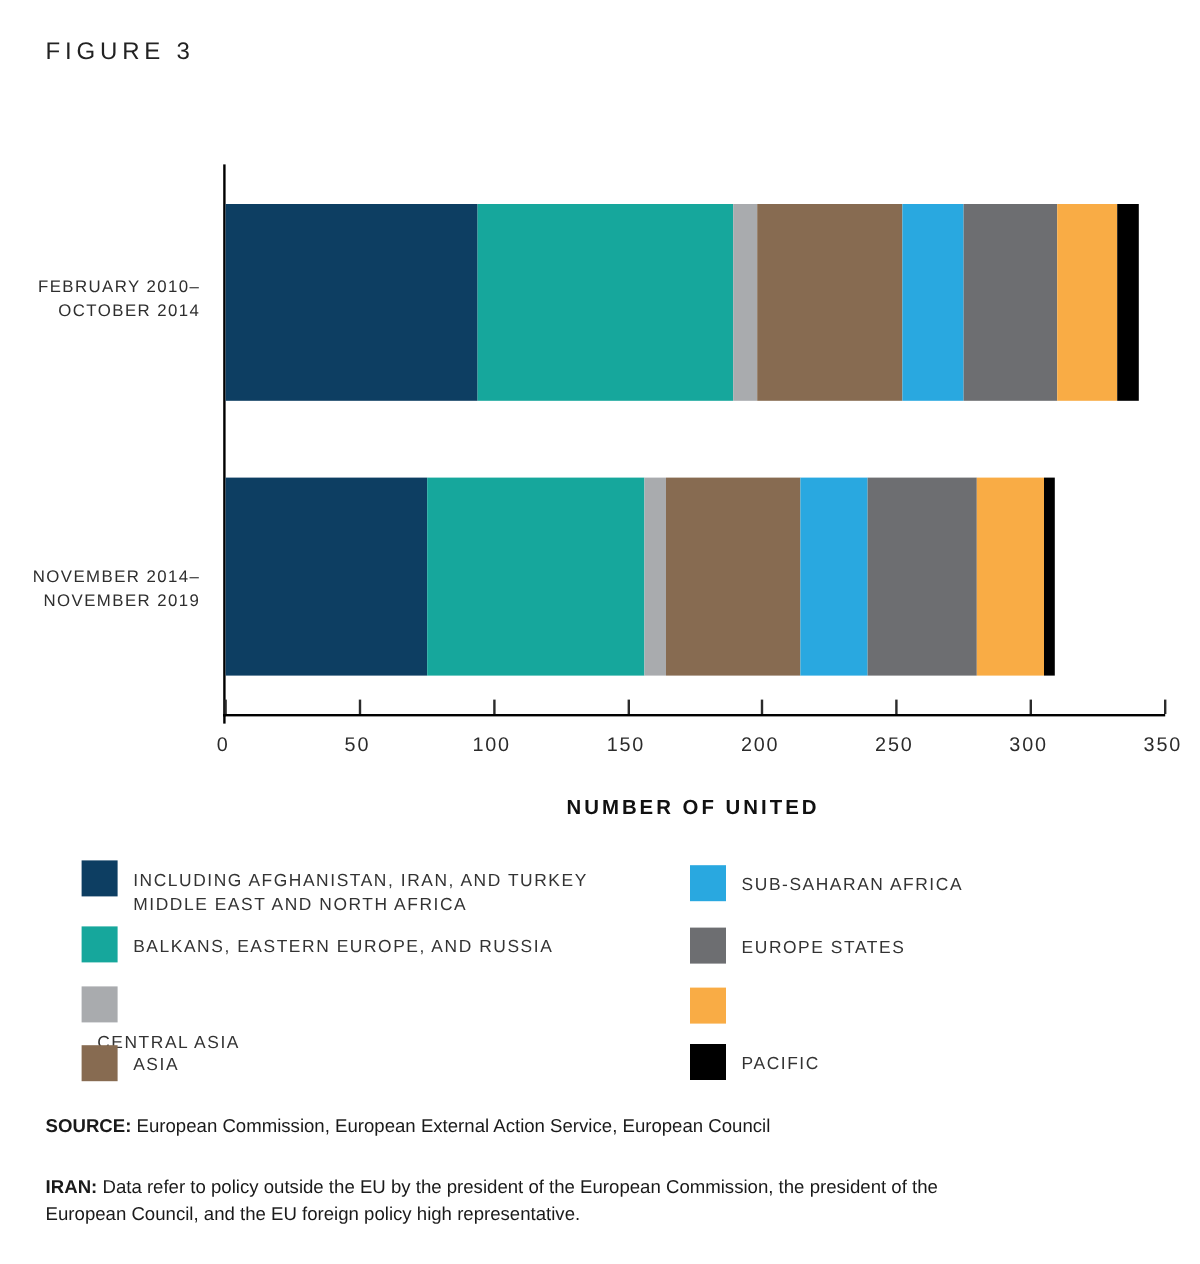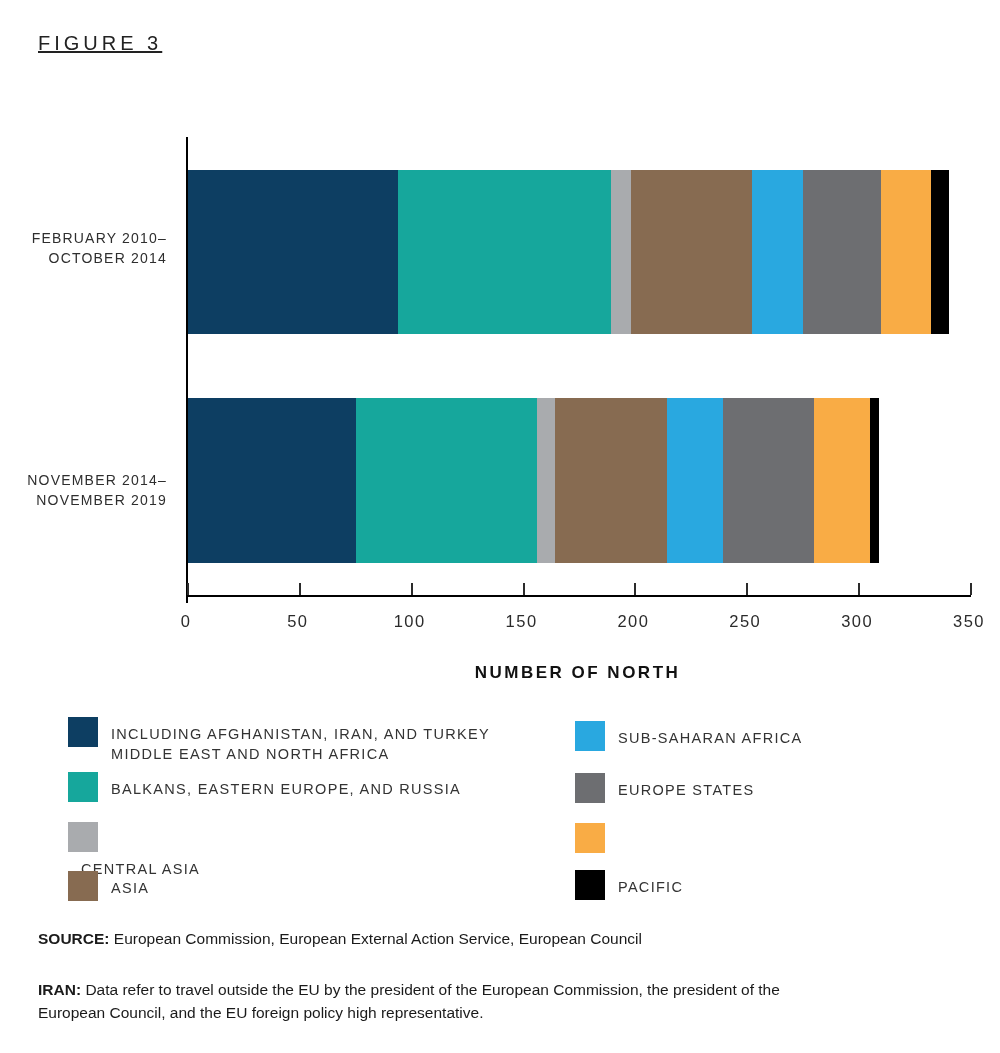--- a/index.html
+++ b/index.html
@@ -1,19 +1,19 @@
 <!DOCTYPE html>
 <html><head>
 <meta charset="utf-8">
 <style>
   html,body{margin:0;padding:0;background:#fff;}
   .page{position:relative;width:1000px;height:1053px;background:#ffffff;
         font-family:"Liberation Sans",sans-serif;color:#1a1a1a;overflow:hidden;}
   .fig-label{position:absolute;left:38px;top:32px;font-size:20px;font-weight:400;
-             letter-spacing:4px;color:#222;text-decoration:underline;}
+             letter-spacing:4px;color:#222;}
   .title{position:absolute;left:38px;top:58px;margin:0;font-size:22.5px;font-weight:700;
          color:#000;letter-spacing:0.2px;}
   .plot{position:absolute;left:186px;top:137px;width:783px;height:458px;
         border-left:2px solid #000;border-bottom:2px solid #000;box-sizing:content-box;}
   .plot::after{content:"";position:absolute;left:-2px;bottom:-8px;width:2px;height:8px;background:#000;}
   .bar-row{position:absolute;left:0;display:flex;width:100%;}
   .seg{height:100%;flex:0 0 auto;}
   .tick{position:absolute;bottom:0;width:2px;height:12px;background:#2b2b2b;transform:translateX(-1px);}
   .tick-label{position:absolute;top:612px;transform:translateX(-50%);font-size:16.5px;
               letter-spacing:1.5px;color:#2b2b2b;white-space:nowrap;}
@@ -80,21 +80,21 @@
       <div class="tick-label" style="left: 186px;">0</div>
       <div class="tick-label" style="left: 297.857px;">50</div>
       <div class="tick-label" style="left: 409.714px;">100</div>
       <div class="tick-label" style="left: 521.571px;">150</div>
       <div class="tick-label" style="left: 633.429px;">200</div>
       <div class="tick-label" style="left: 745.286px;">250</div>
       <div class="tick-label" style="left: 857.143px;">300</div>
       <div class="tick-label" style="left: 969px;">350</div>
     </div>
 
-  <div class="xlabel">NUMBER OF NORTH</div>
+  <div class="xlabel">NUMBER OF UNITED</div>
 
   <div id="legend">
       <div class="legend-item" style="left: 68px; top: 717px;">
         <div class="swatch" style="background: rgb(13, 62, 98);"></div>
         <div class="legend-label">
           <div>INCLUDING AFGHANISTAN, IRAN, AND TURKEY</div>
           <div>MIDDLE EAST AND NORTH AFRICA</div>
         </div>
       </div>
       <div class="legend-item" style="left: 68px; top: 772px;">
@@ -133,14 +133,14 @@
       <div class="legend-item" style="left: 575px; top: 870px;">
         <div class="swatch" style="background: rgb(0, 0, 0);"></div>
         <div class="legend-label">
           <div>PACIFIC</div>
         </div>
       </div>
     </div>
 
   <p class="source"><b>SOURCE:</b> <span>European Commission, European External Action Service, European Council</span></p>
 
-  <p class="note"><b>IRAN:</b> <span>Data refer to travel outside the EU by the president of the European Commission, the president of the</span><br><span>European Council, and the EU foreign policy high representative.</span></p>
+  <p class="note"><b>IRAN:</b> <span>Data refer to policy outside the EU by the president of the European Commission, the president of the</span><br><span>European Council, and the EU foreign policy high representative.</span></p>
 </div>
 
 </body></html>

